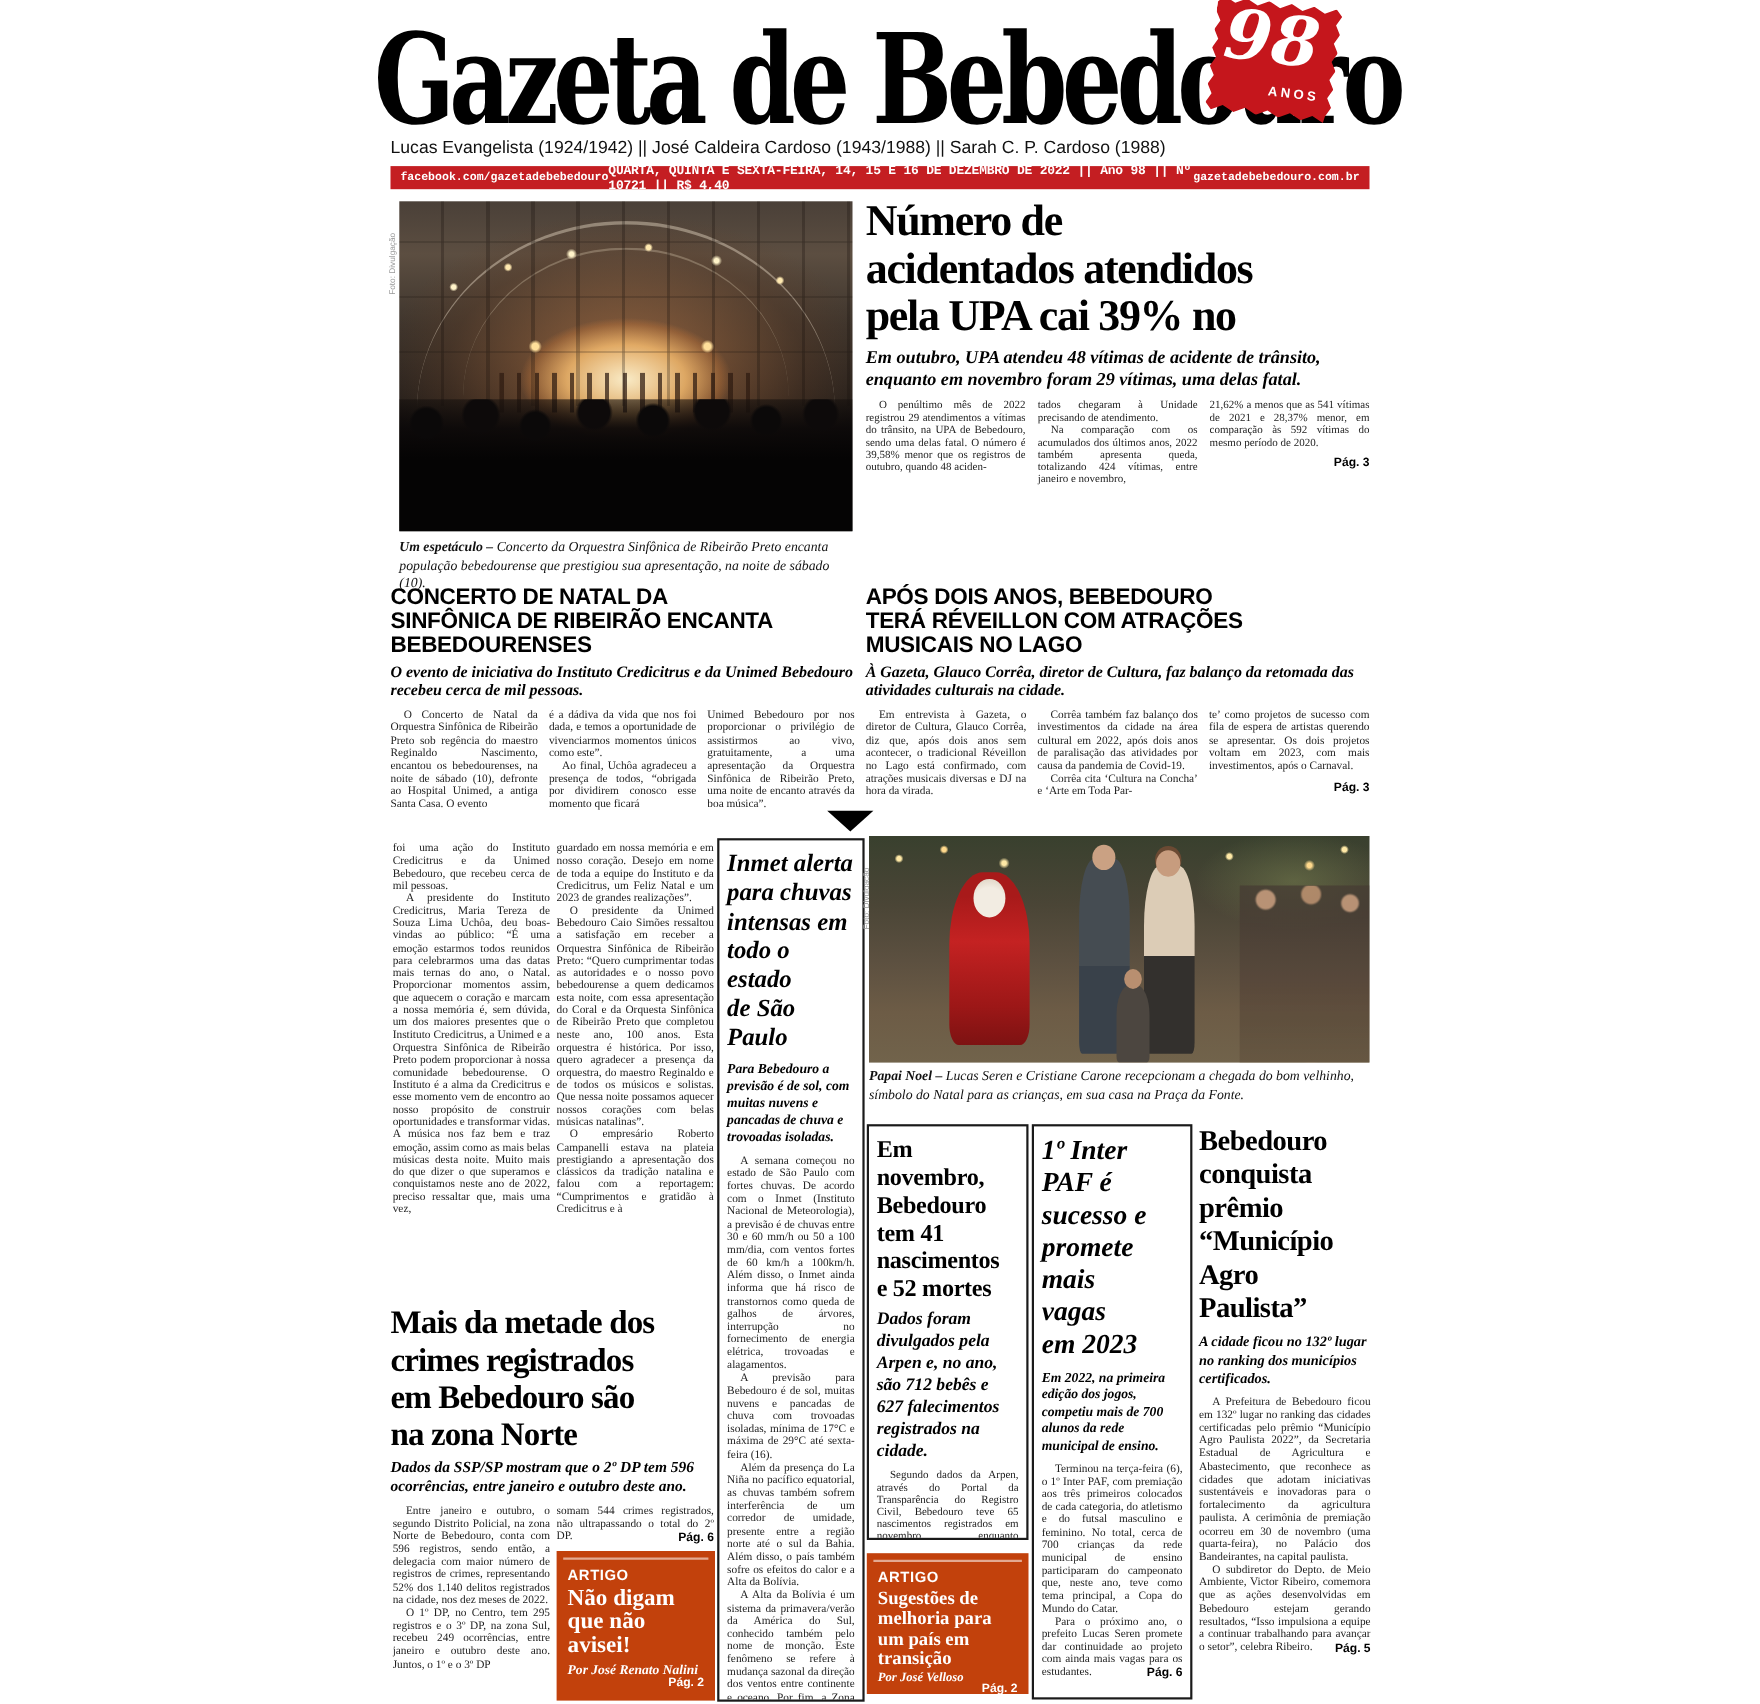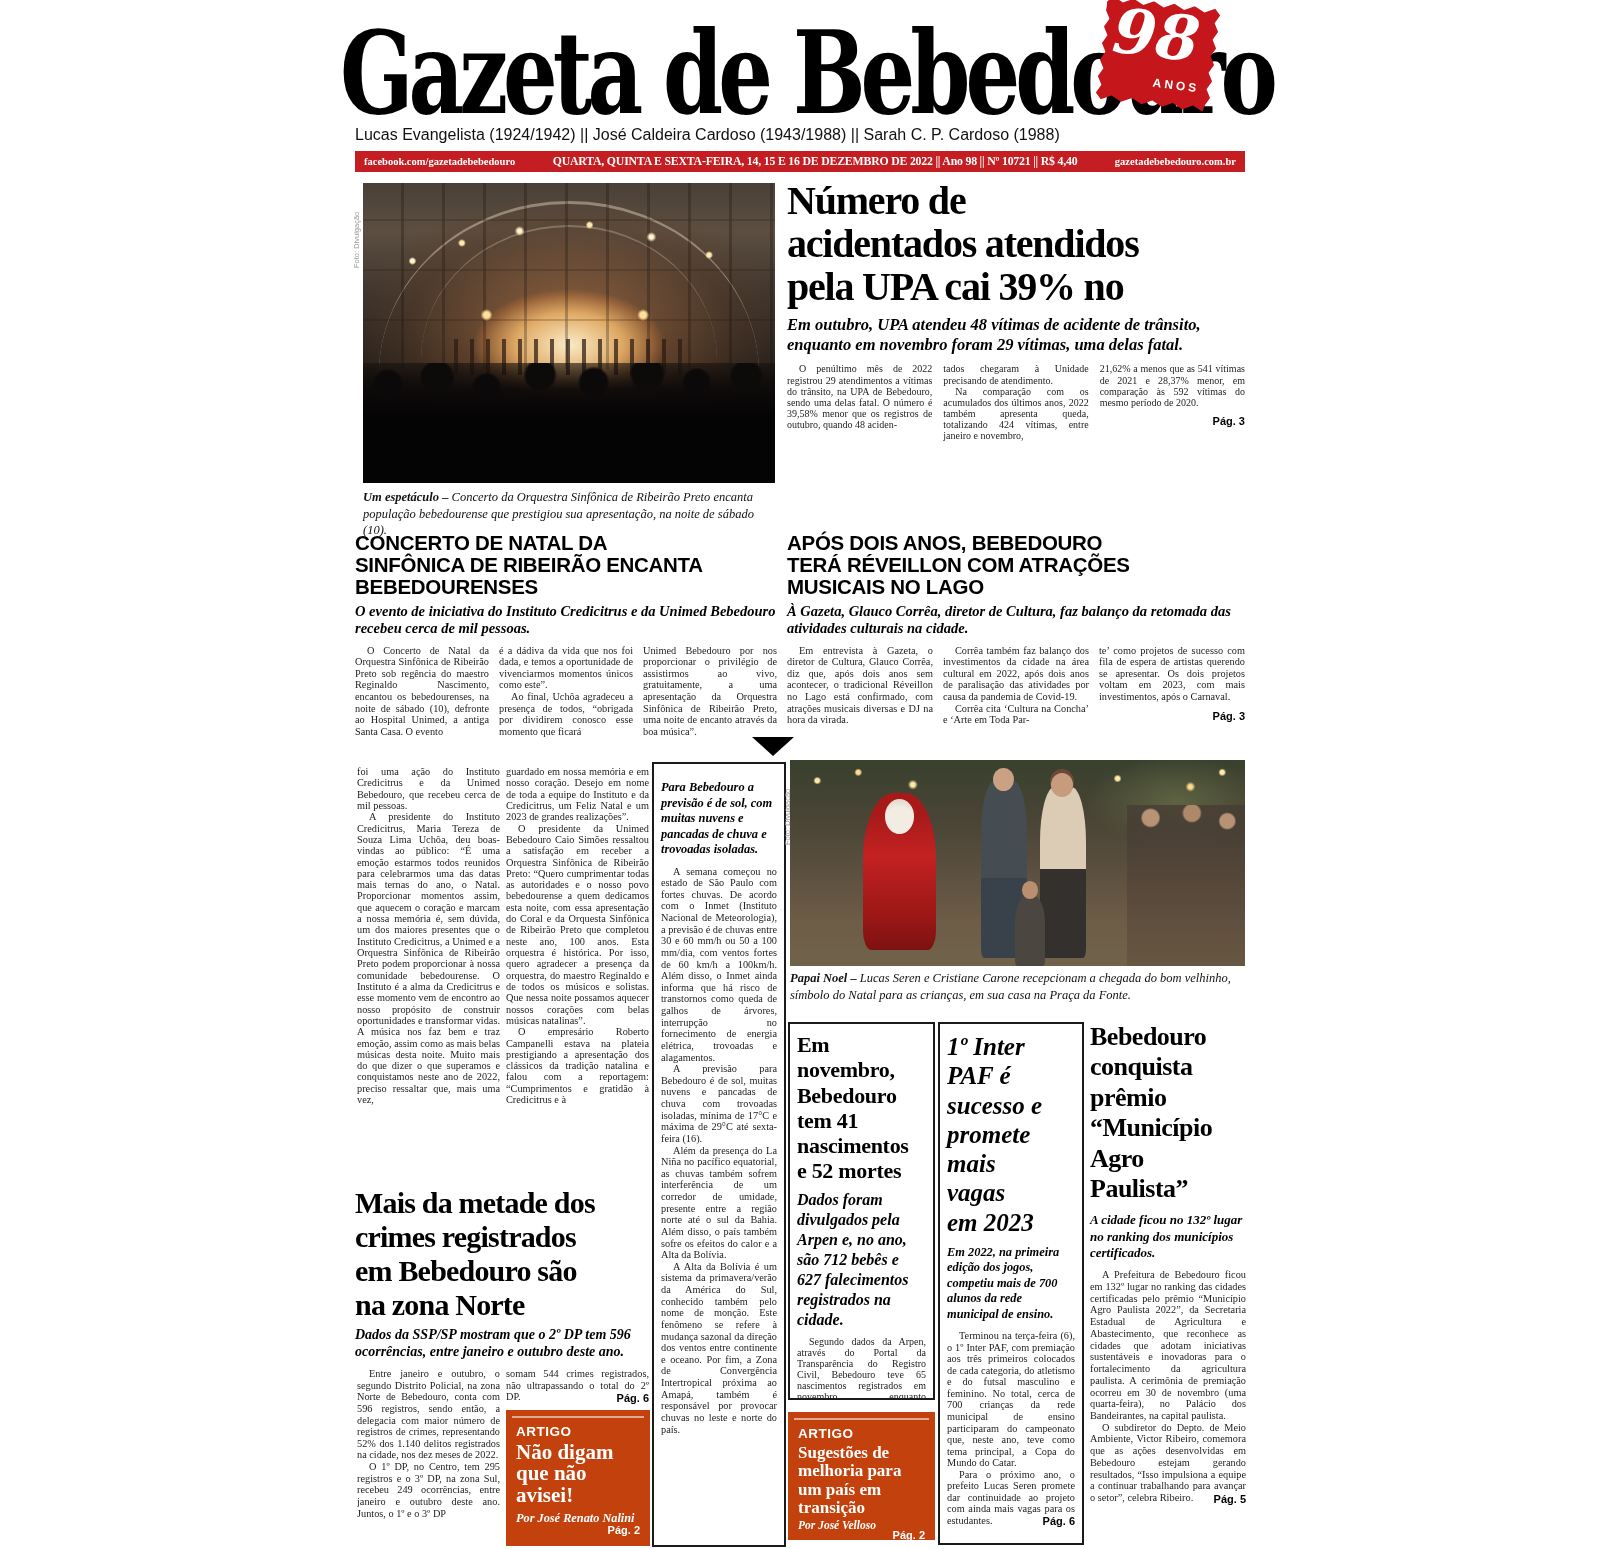--- a/index.html
+++ b/index.html
@@ -16,21 +16,21 @@
     transform:rotate(7deg); color:#fff;
     clip-path:polygon(0% 6%,5% 0%,14% 5%,23% 0%,32% 5%,41% 0%,50% 5%,59% 0%,68% 5%,77% 0%,86% 5%,95% 0%,100% 6%,96% 14%,100% 22%,96% 30%,100% 38%,96% 46%,100% 54%,96% 62%,100% 70%,96% 78%,100% 86%,96% 94%,95% 100%,86% 95%,77% 100%,68% 95%,59% 100%,50% 95%,41% 100%,32% 95%,23% 100%,14% 95%,5% 100%,0% 94%,4% 86%,0% 78%,4% 70%,0% 62%,4% 54%,0% 46%,4% 38%,0% 30%,4% 22%,0% 14%); }
   .badge-num { position:absolute; left:10px; top:0px; font-family:"DejaVu Serif", serif;
     font-style:italic; font-weight:bold; font-size:62px; line-height:1.1; }
   .badge-anos { position:absolute; right:12px; bottom:16px; font-family:"Liberation Sans", sans-serif;
     font-weight:bold; font-size:12px; letter-spacing:3px; }
   .mast-founders { left:355px; top:126px; width:890px; text-align:left;
     font-family:"Liberation Sans", sans-serif; font-size:16px; font-weight:500; color:#111; }
   .mast-bar { left:355px; top:151px; width:890px; height:21px; background:#c41e22; color:#fff;
     display:flex; align-items:center; justify-content:space-between; padding:0 9px;
-    font-family:Liberation Serif, serif; font-weight:bold; }
+    font-family:Liberation Mono, monospace; font-weight:bold; }
   .mb-side { font-size:10.5px; }
   .mb-center { font-size:11.8px; letter-spacing:-0.2px; }
 
   
   .body-col { font-size:10.3px; line-height:1.13; text-align:justify; color:#1c1c1c; overflow:hidden; }
   .body-col p { text-indent:0; }
   .body-col p.ind { text-indent:12px; }
   .pageref { font-family:"Liberation Sans", sans-serif; font-weight:bold; font-size:11px; text-align:right; color:#000; }
   .deck { font-weight:bold; font-style:italic; color:#000; }
   .h-sans { font-family:"Liberation Sans", sans-serif; font-weight:800; font-size:20.5px;
@@ -270,20 +270,27 @@
     <div class="artigo-title h-lines">
       <div>Não digam</div>
       <div>que não</div>
       <div>avisei!</div>
     </div>
     <div class="artigo-byline">Por José Renato Nalini</div>
     <div class="pageref">Pág. 2</div>
   </div>
 
   <div class="abs nbox" style="left:652px; top:762px; width:134px; height:785px;">
+    <div class="hbox-i h-lines" style="font-size:22.5px; line-height:1.17;">
+      <div>Inmet alerta</div>
+      <div>para chuvas</div>
+      <div>intensas em</div>
+      <div>todo o estado</div>
+      <div>de São Paulo</div>
+    </div>
     <div class="boxdeck">Para Bebedouro a previsão é de sol, com muitas nuvens e pancadas de chuva e trovoadas isoladas.</div>
     <div class="body-col boxbody">
       <p class="ind">A semana começou no estado de São Paulo com fortes chuvas. De acordo com o Inmet (Instituto Nacional de Meteorologia), a previsão é de chuvas entre 30 e 60 mm/h ou 50 a 100 mm/dia, com ventos fortes de 60 km/h a 100km/h. Além disso, o Inmet ainda informa que há risco de transtornos como queda de galhos de árvores, interrupção no fornecimento de energia elétrica, trovoadas e alagamentos.</p>
       <p class="ind">A previsão para Bebedouro é de sol, muitas nuvens e pancadas de chuva com trovoadas isoladas, mínima de 17°C e máxima de 29°C até sexta-feira (16).</p>
       <p class="ind">Além da presença do La Niña no pacífico equatorial, as chuvas também sofrem interferência de um corredor de umidade, presente entre a região norte até o sul da Bahia. Além disso, o país também sofre os efeitos do calor e a Alta da Bolívia.</p>
       <p class="ind">A Alta da Bolívia é um sistema da primavera/verão da América do Sul, conhecido também pelo nome de monção. Este fenômeno se refere à mudança sazonal da direção dos ventos entre continente e oceano. Por fim, a Zona de Convergência Intertropical próxima ao Amapá, também é responsável por provocar chuvas no leste e norte do país.</p>
     </div>
   </div>
 
   <div class="abs vcredit" style="left:783px; top:845px;">Foto: Divulgação</div>

